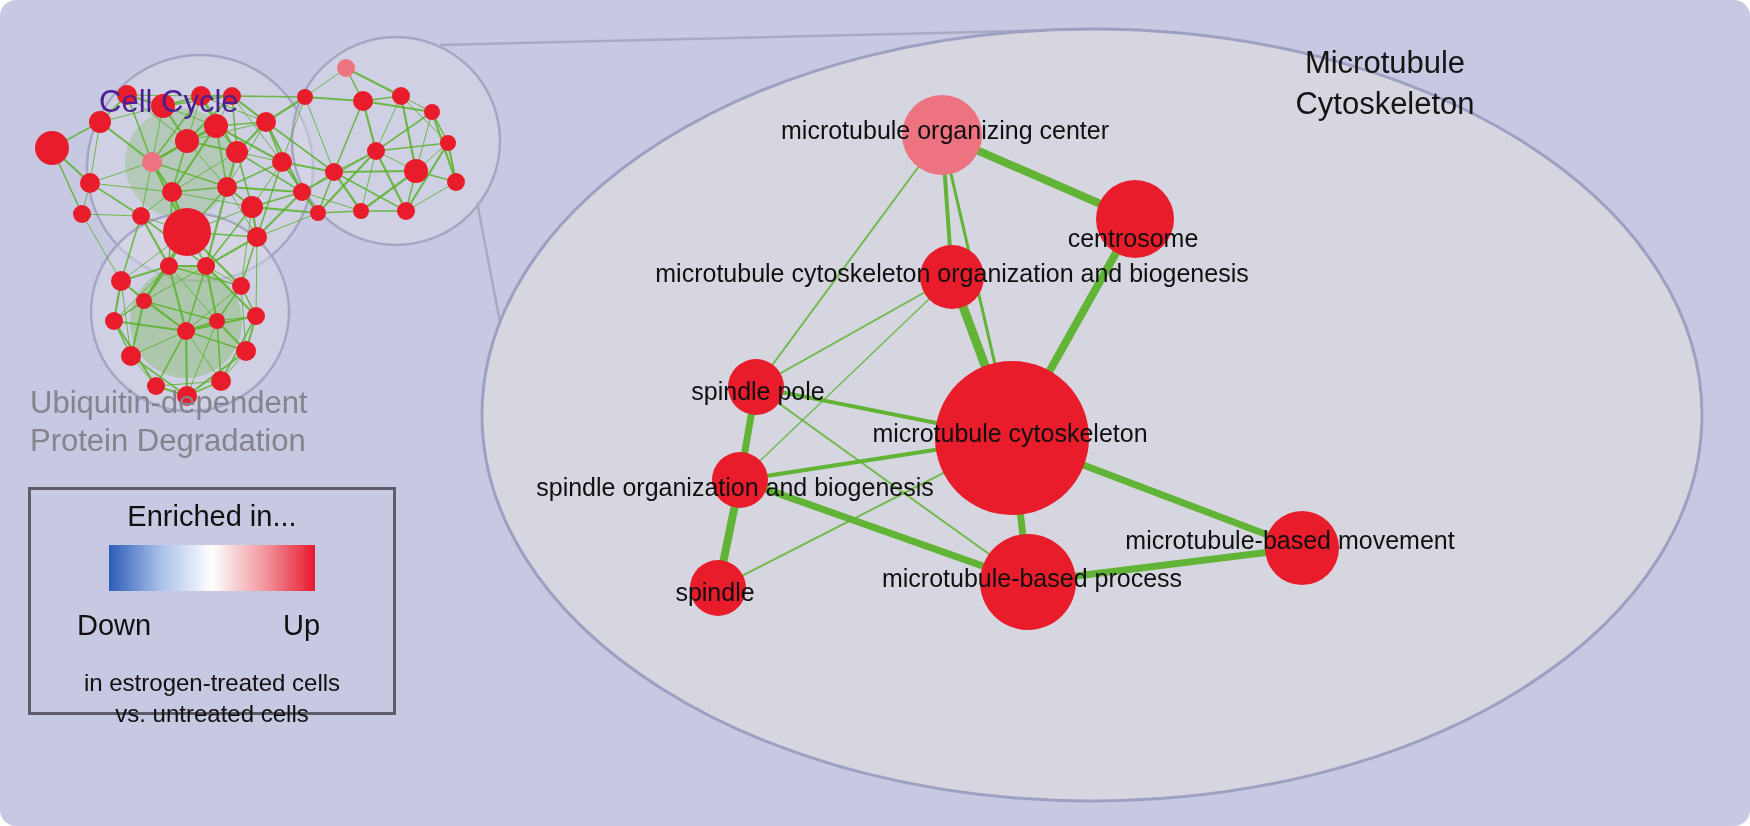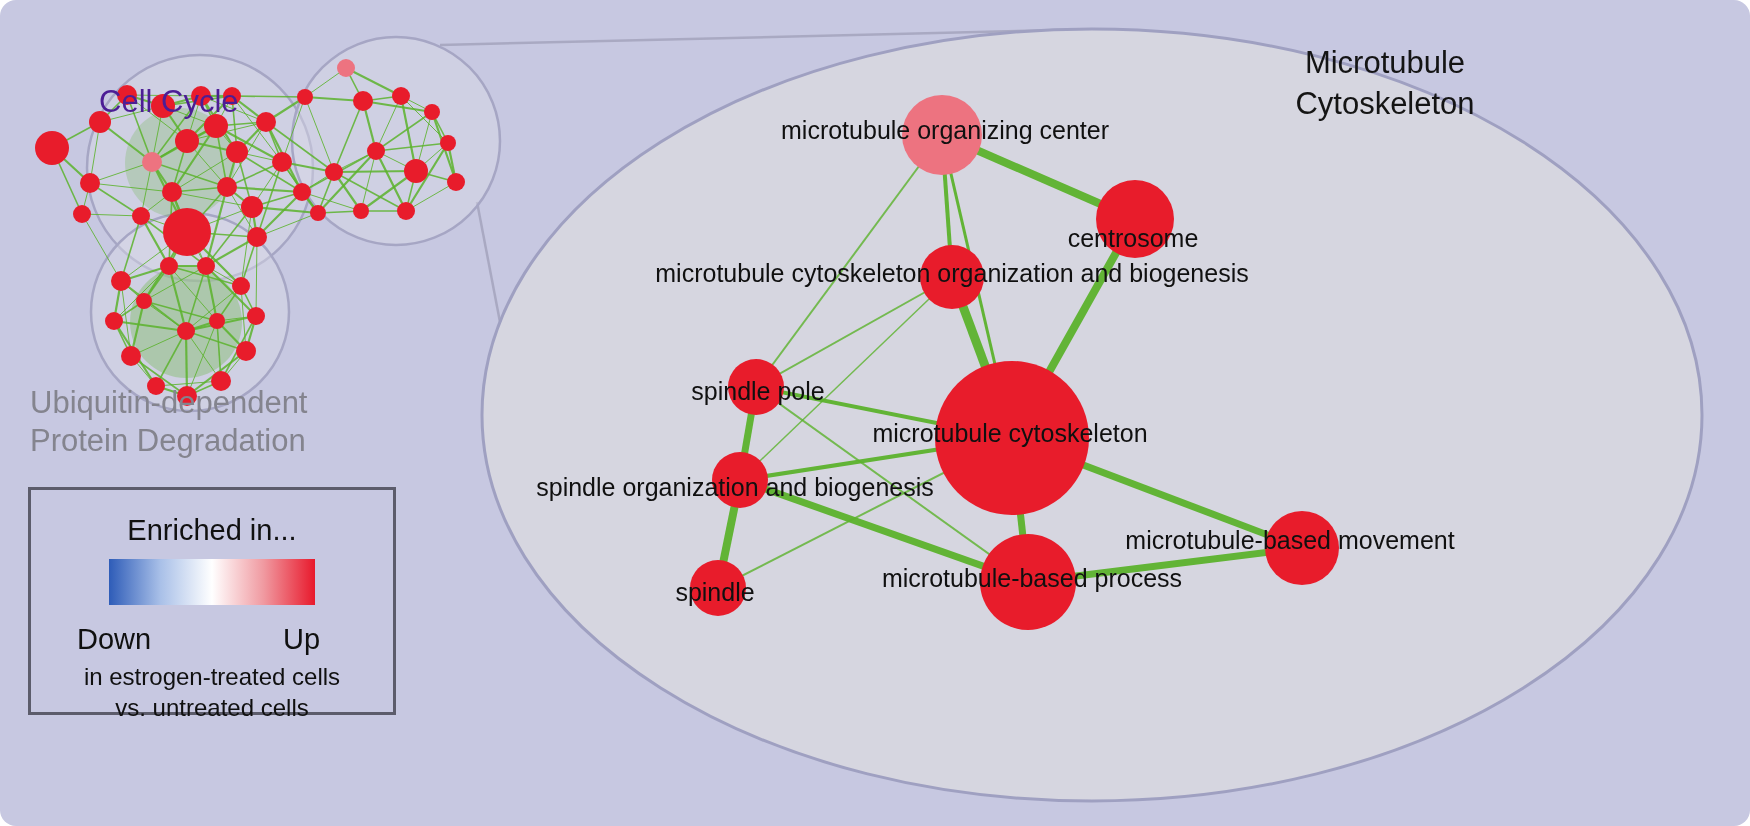--- a/index.html
+++ b/index.html
@@ -11,26 +11,26 @@
   .fig svg{position:absolute;left:0;top:0;}
   svg text{font-family:"Liberation Sans",sans-serif;}
   .cluster-label{position:absolute;white-space:pre-line;font-size:31px;line-height:38px;}
   .cc{left:99px;top:46px;color:#4c1d95;margin-top:37px;}
   .ub{left:30px;top:384px;color:#84848e;}
   .mt{left:1245px;top:42px;width:280px;text-align:center;color:#141414;line-height:41px;}
   .legend{
     position:absolute;left:28px;top:487px;width:362px;height:222px;
     border:3px solid #5c5c6b;background:transparent;
   }
-  .legend-title{margin-top:24px;text-align:center;font-size:29px;color:#101010;}
+  .legend-title{margin-top:10px;text-align:center;font-size:29px;color:#101010;}
   .legend-bar{width:206px;height:46px;margin:12px auto 0 auto;}
   .legend-row{position:relative;height:40px;margin-top:16px;font-size:29px;color:#101010;}
   .legend-row .down{position:absolute;left:46px;top:2px;}
   .legend-row .up{position:absolute;left:252px;top:2px;}
-  .legend-caption{margin-top:0;text-align:center;font-size:24px;line-height:31px;color:#101010;white-space:pre-line;}
+  .legend-caption{margin-top:20px;text-align:center;font-size:24px;line-height:31px;color:#101010;white-space:pre-line;}
 </style>
 </head>
 <body>
 
 <div class="fig">
   <svg id="net" width="1750" height="826" viewBox="0 0 1750 826">
       <line x1="440" y1="45" x2="1060" y2="30" stroke="#a9a9c2" stroke-width="2.5"></line>
       <line x1="477" y1="202" x2="500" y2="322" stroke="#a9a9c2" stroke-width="2.5"></line>
       <ellipse cx="1092" cy="415" rx="610" ry="386" fill="#d6d6e0" stroke="#9fa0c1" stroke-width="3"></ellipse>
       <circle cx="200" cy="168" r="113" fill="rgba(218,218,230,0.45)" stroke="#a6a6c4" stroke-width="2.5"></circle>

